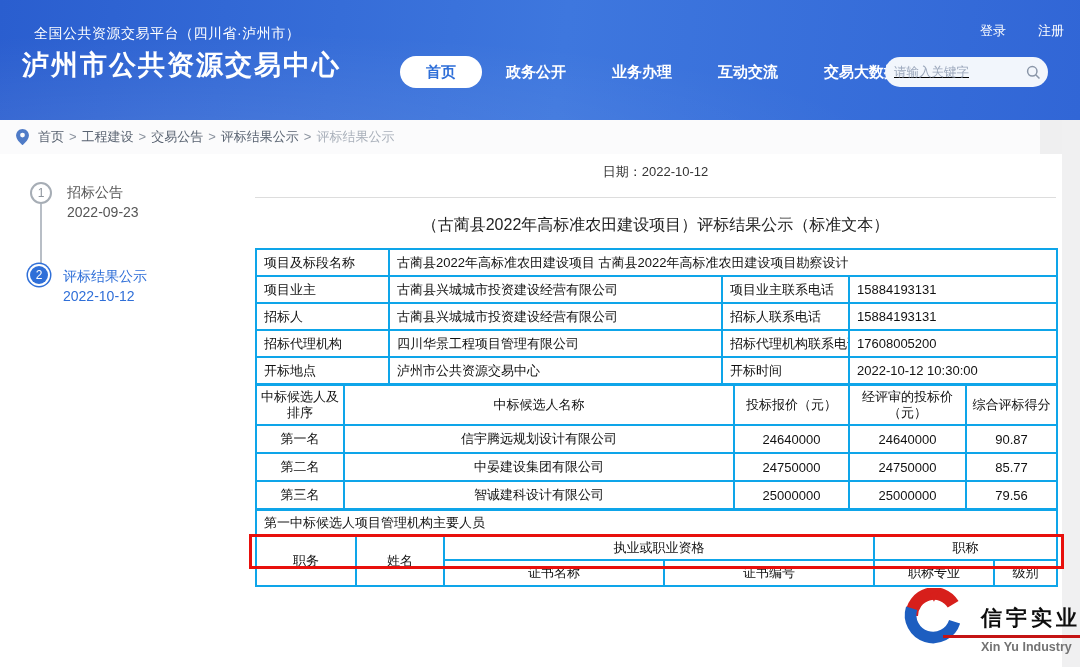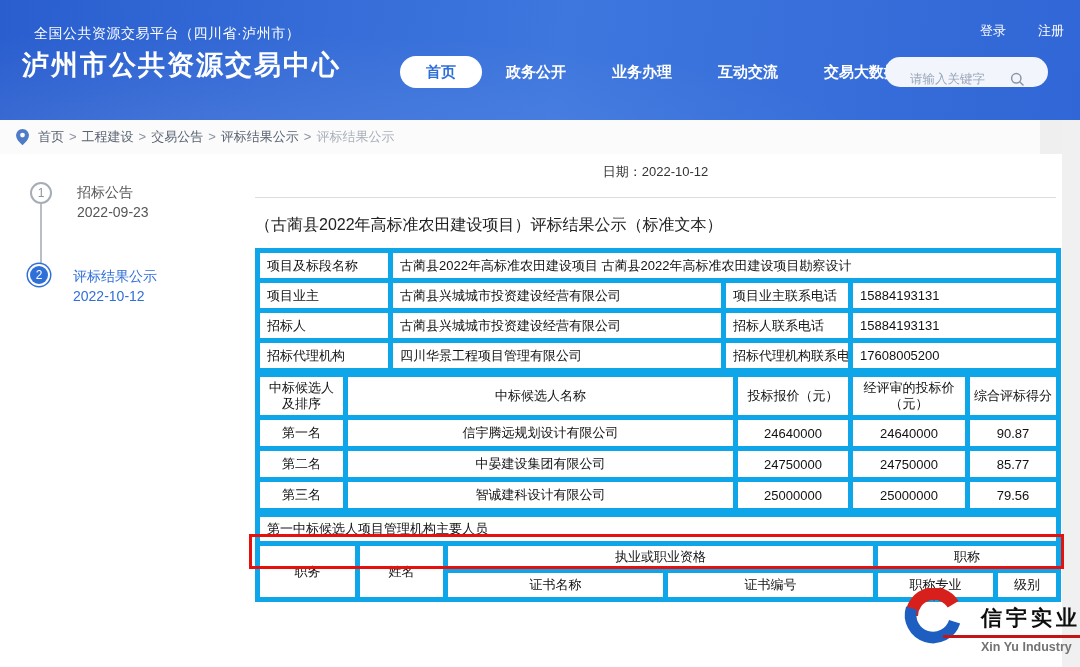--- a/index.html
+++ b/index.html
@@ -19,22 +19,22 @@
   }
   .platform{position:absolute;left:34px;top:25px;color:#fff;font-size:14px;letter-spacing:.5px;z-index:2}
   .site-title{position:absolute;left:22px;top:47px;color:#fff;font-size:27px;font-weight:bold;letter-spacing:2px;z-index:2}
   .auth{position:absolute;top:22px;right:16px;display:flex;gap:32px;z-index:2}
   .auth a{color:#fff;font-size:13px;text-decoration:none;cursor:pointer}
   .nav{position:absolute;left:400px;top:56px;display:flex;align-items:center;z-index:2}
   .nav a{color:#fff;font-size:15px;font-weight:600;text-decoration:none;margin-right:46px;cursor:pointer;line-height:32px}
   .nav a.active{background:#fff;color:#2f6fd8;border-radius:17px;padding:0 26px;margin-right:24px}
   .search{
     position:absolute;left:885px;top:57px;width:163px;height:30px;z-index:2;
-    background:#f2f6fc;border-radius:15px;display:flex;align-items:flex-end;
-    padding:0 23px;box-sizing:border-box;
+    background:#f2f6fc;border-radius:15px;display:flex;align-items:center;
+    padding:0 7px;box-sizing:border-box;text-decoration:underline;
   }
   .search input{flex:1;min-width:0;border:none;outline:none;background:transparent;font-size:12.5px;color:#333;font-family:inherit}
   .search input::placeholder{color:#9aa6ba}
   
   .crumbbar{
     position:absolute;top:120px;left:0;width:1040px;height:34px;background:#fbfbfc;
     display:flex;align-items:center;padding-left:16px;box-sizing:border-box;
   }
   .pin{margin-right:9px;display:flex}
   .crumb{font-size:13px;color:#5a6472;cursor:pointer}
@@ -47,35 +47,35 @@
   .timeline{position:absolute;left:30px;top:28px;width:210px;height:130px}
   .tl-line{position:absolute;left:10px;top:22px;width:2px;height:62px;background:#b8bec6}
   .step{position:absolute;display:flex;cursor:pointer}
   .step.s1{top:0;left:0}
   .step.s2{top:84px;left:0}
   .c1{width:18px;height:18px;border:2px solid #a6adb5;border-radius:50%;color:#8d949c;font-size:12px;
       display:flex;align-items:center;justify-content:center;background:#fff;flex:0 0 auto}
   .c2{width:18px;height:18px;border-radius:50%;background:#2f6fd8;color:#fff;font-size:12px;
       display:flex;align-items:center;justify-content:center;flex:0 0 auto;
       box-shadow:0 0 0 2px #fff,0 0 0 3.5px #2f6fd8}
-  .step .txt{margin-left:25px;font-size:14px;line-height:20px}
+  .step .txt{margin-left:15px;font-size:14px;line-height:20px}
   .s1 .txt{color:#555}
   .s2 .txt{color:#2f6fd8}
   
   .content{position:absolute;left:255px;top:0;width:801px}
   .title{margin-top:14px;text-align:center;font-size:20px;font-weight:bold;line-height:40px;color:#1b1b1b}
   .t-region{color:#2b6af0}
   .t-method{color:#e23df0}
   .t-type{color:#ff7b1d}
   .dateline{text-align:center;font-size:13px;color:#333;margin-top:9px;padding-bottom:16px;border-bottom:1px solid #ddd}
-  .tbl-title{text-align:left;font-size:16px;color:#222;margin-top:17px}
+  .tbl-title{text-align:center;font-size:16px;color:#222;margin-top:17px}
   table{border-collapse:collapse;width:801px;table-layout:fixed}
   #tblA{margin-top:12px}
   #tblB,#tblC{margin-top:-1px}
-  td{border:5px solid #0ea5e9;font-size:13px;color:#111;padding:1px 7px;overflow:hidden;white-space:nowrap}
+  td{border:2px solid #0ea5e9;font-size:13px;color:#111;padding:1px 7px;overflow:hidden;white-space:nowrap}
   #tblA td{height:23px}
   #tblB td{height:24px}
   #tblB td.hdr{white-space:normal;text-align:center;padding:3px 4px;line-height:16px;height:auto}
   #tblB tr.hrow{height:38px}
   .ctr{text-align:center}
   #tblC td.hdr{text-align:center}
   #tblC tr.sec td{height:22px}
   #tblC tr.h1 td{height:20px}
   #tblC tr.h2 td{height:22px}
   
@@ -178,20 +178,26 @@
         <td>古蔺县兴城城市投资建设经营有限公司</td>
         <td>招标人联系电话</td>
         <td>15884193131</td>
       </tr>
       <tr>
         <td>招标代理机构</td>
         <td>四川华景工程项目管理有限公司</td>
         <td>招标代理机构联系电话</td>
         <td>17608005200</td>
       </tr>
+      <tr>
+        <td>开标地点</td>
+        <td>泸州市公共资源交易中心</td>
+        <td>开标时间</td>
+        <td>2022-10-12 10:30:00</td>
+      </tr>
     </tbody>
       </table>
 
     <table id="tblB">
       <colgroup>
           <col style="width:88px">
           <col style="width:390px">
           <col style="width:115px">
           <col style="width:117px">
           <col style="width:91px">

